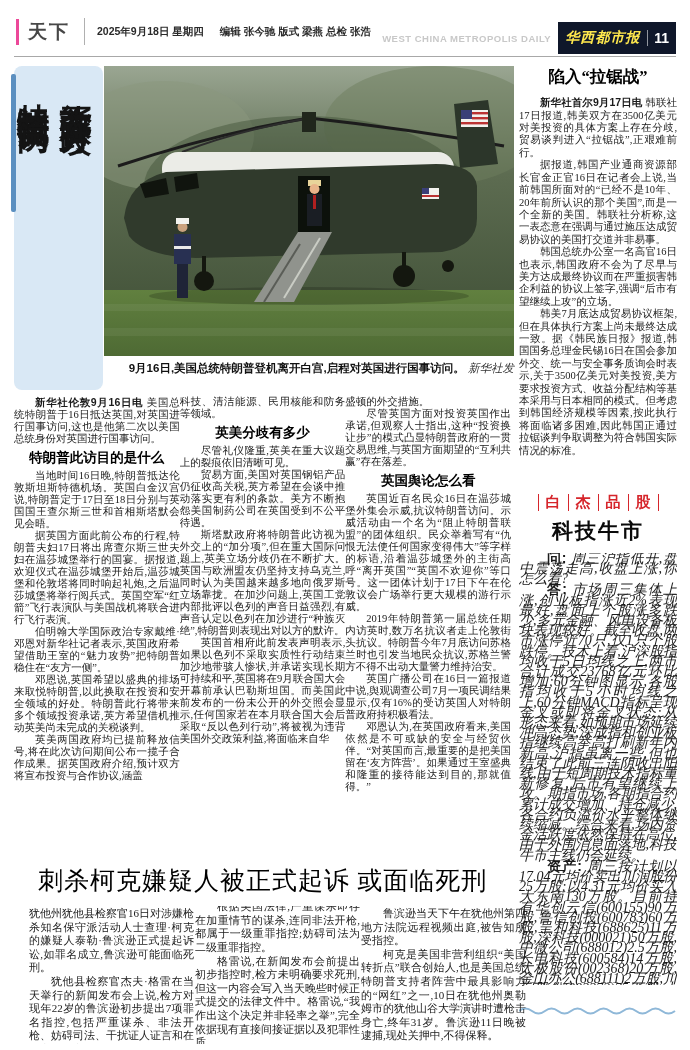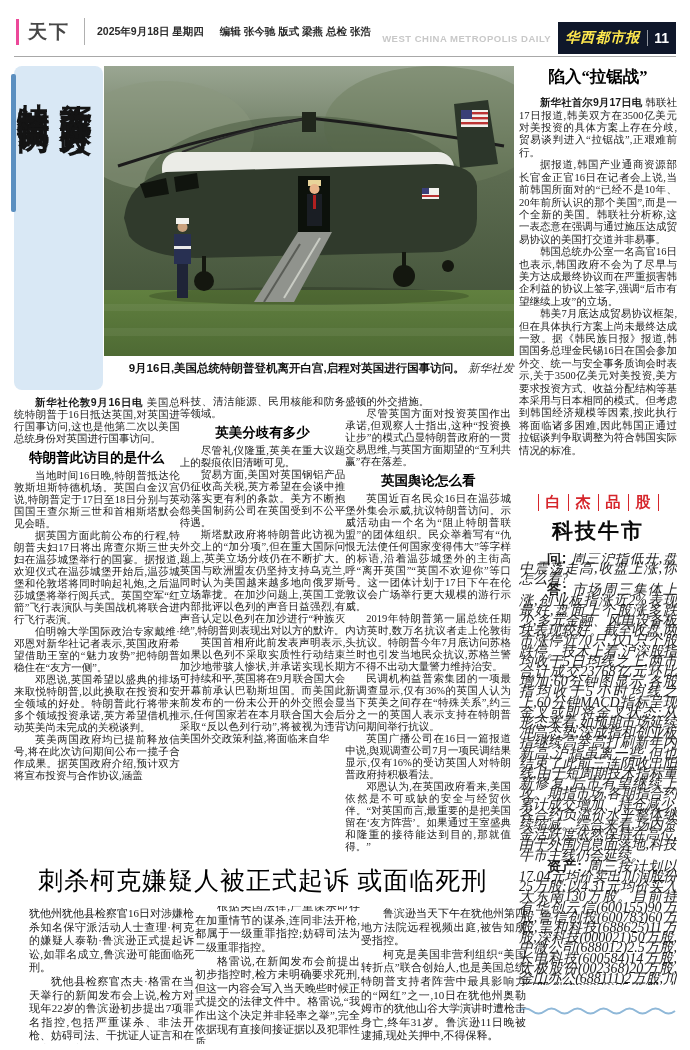--- a/index.html
+++ b/index.html
@@ -179,21 +179,20 @@
         <p class="para">贸易方面,美国对英国钢铝产品仍征收高关税,英方希望在会谈中推动落实更有利的条款。美方不断抱怨美国制药公司在英国受到不公平待遇。</p>
         <p class="para">斯塔默政府将特朗普此访视为外交上的“加分项”,但在重大国际问题上,英美立场分歧仍在不断扩大。英国与欧洲盟友仍坚持支持乌克兰,同时认为美国越来越多地向俄罗斯立场靠拢。在加沙问题上,英国工党内部批评以色列的声音日益强烈,有声音认定以色列在加沙进行“种族灭绝”,特朗普则表现出对以方的默许。</p>
         <p class="para">英国首相府此前发表声明表示,如果以色列不采取实质性行动结束加沙地带骇人惨状,并承诺实现长期可持续和平,英国将在9月联合国大会开幕前承认巴勒斯坦国。而美国此前发布的一份未公开的外交照会显示,任何国家若在本月联合国大会后采取“反以色列行动”,将被视为违背美国外交政策利益,将面临来自华</p>
       </div>
     <div class="col">
         <p class="para noind">盛顿的外交措施。</p>
         <p class="para">尽管英国方面对投资英国作出承诺,但观察人士指出,这种“投资换让步”的模式凸显特朗普政府的一贯交易思维,与英国方面期望的“互利共赢”存在落差。</p>
         <h3 class="sub">英国舆论怎么看</h3>
         <p class="para">英国近百名民众16日在温莎城堡外集会示威,抗议特朗普访问。示威活动由一个名为“阻止特朗普联盟”的团体组织。民众举着写有“仇恨无法使任何国家变得伟大”等字样的标语,沿着温莎城堡外的主街高呼“离开英国”“英国不欢迎你”等口号。这一团体计划于17日下午在伦敦议会广场举行更大规模的游行示威。</p>
         <p class="para">2019年特朗普第一届总统任期内访英时,数万名抗议者走上伦敦街头抗议。特朗普今年7月底访问苏格兰时也引发当地民众抗议,苏格兰警方不得不出动大量警力维持治安。</p>
-        <p class="para">民调机构益普索集团的一项最新调查显示,仅有36%的英国人认为当下英美之间存在“特殊关系”,约三分之一的英国人表示支持在特朗普访问期间举行抗议。</p>
         <p class="para">英国广播公司在16日一篇报道中说,舆观调查公司7月一项民调结果显示,仅有16%的受访英国人对特朗普政府持积极看法。</p>
         <p class="para">邓恩认为,在英国政府看来,美国依然是不可或缺的安全与经贸伙伴。“对英国而言,最重要的是把美国留在‘友方阵营’。如果通过王室盛典和隆重的接待能达到目的,那就值得。”</p>
       </div>
   </div>
 
   <div class="sidebar">
     <div class="korea-hl">
       <div>陷入“拉锯战”</div>
     </div>
     <div class="korea-body">

